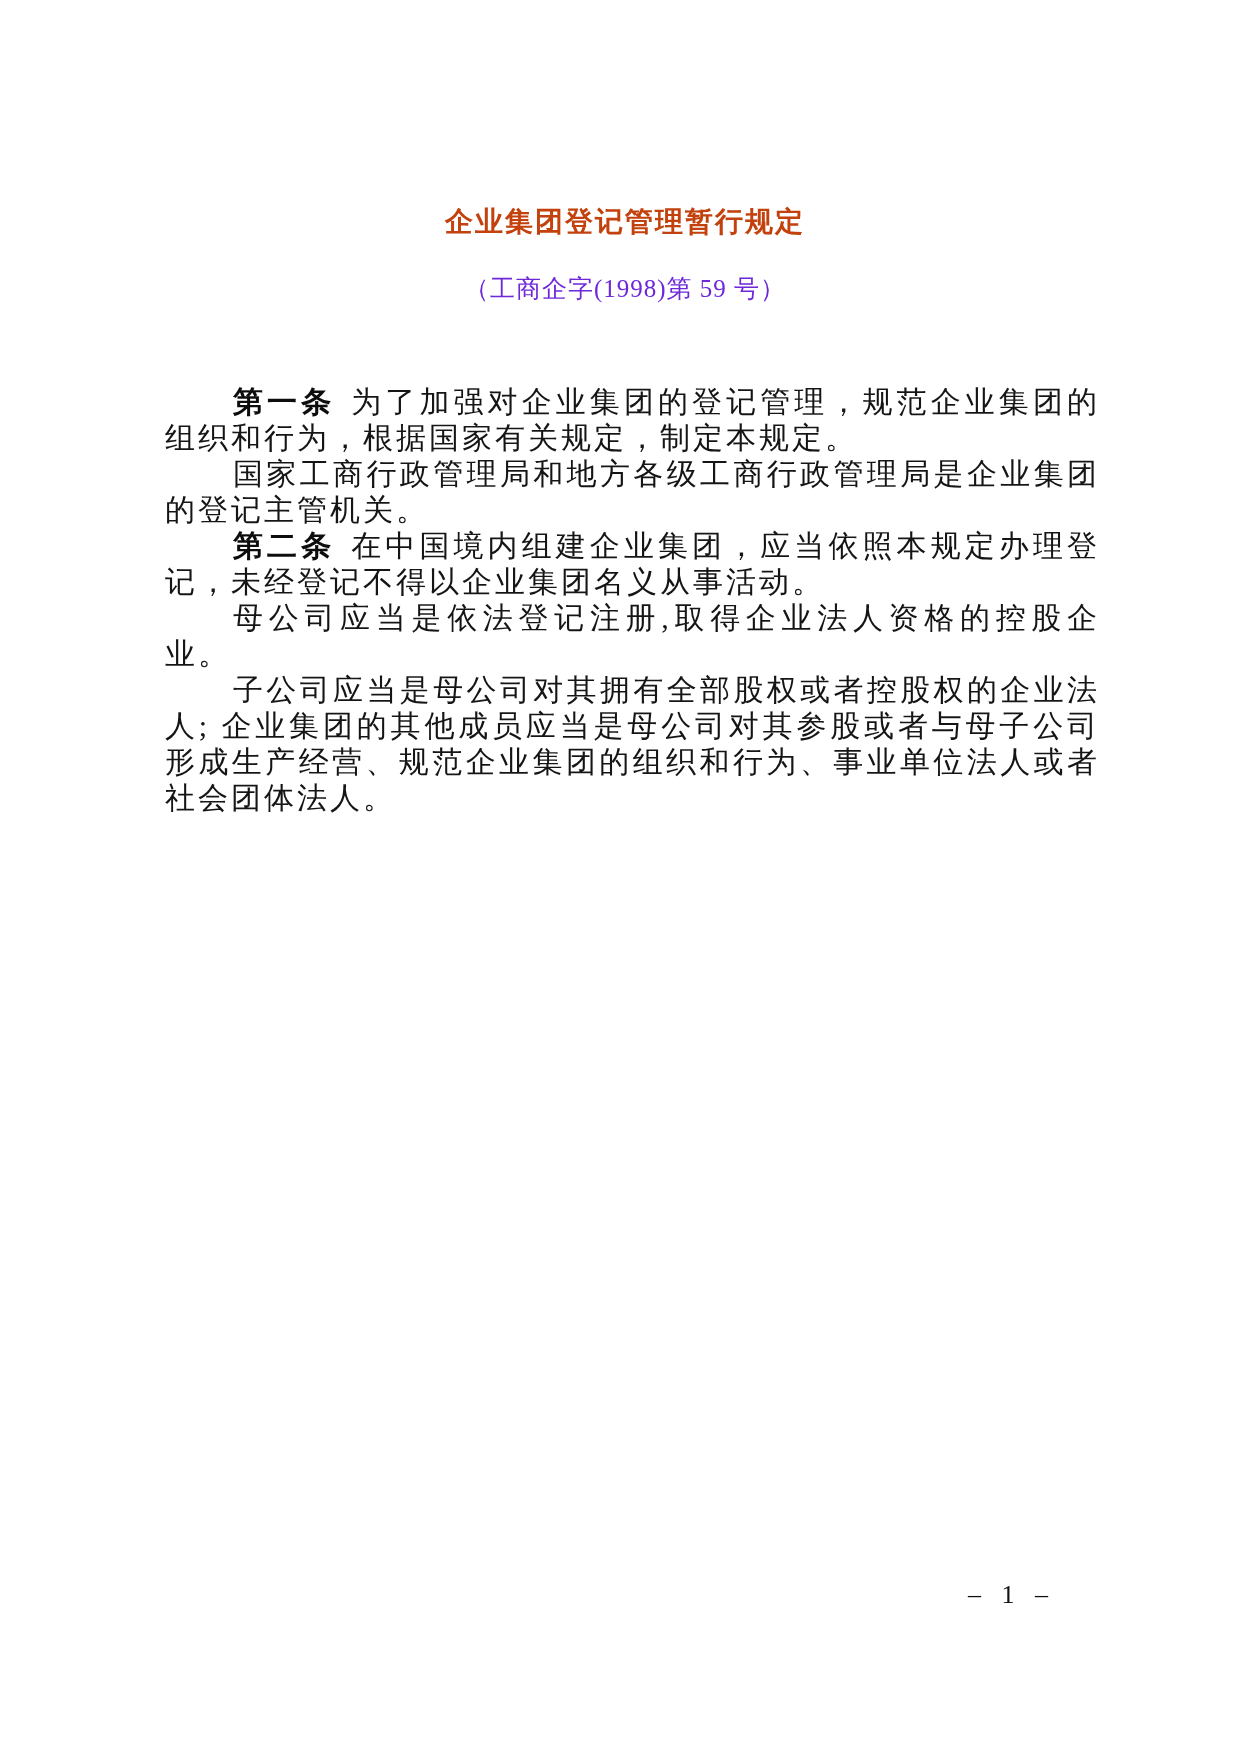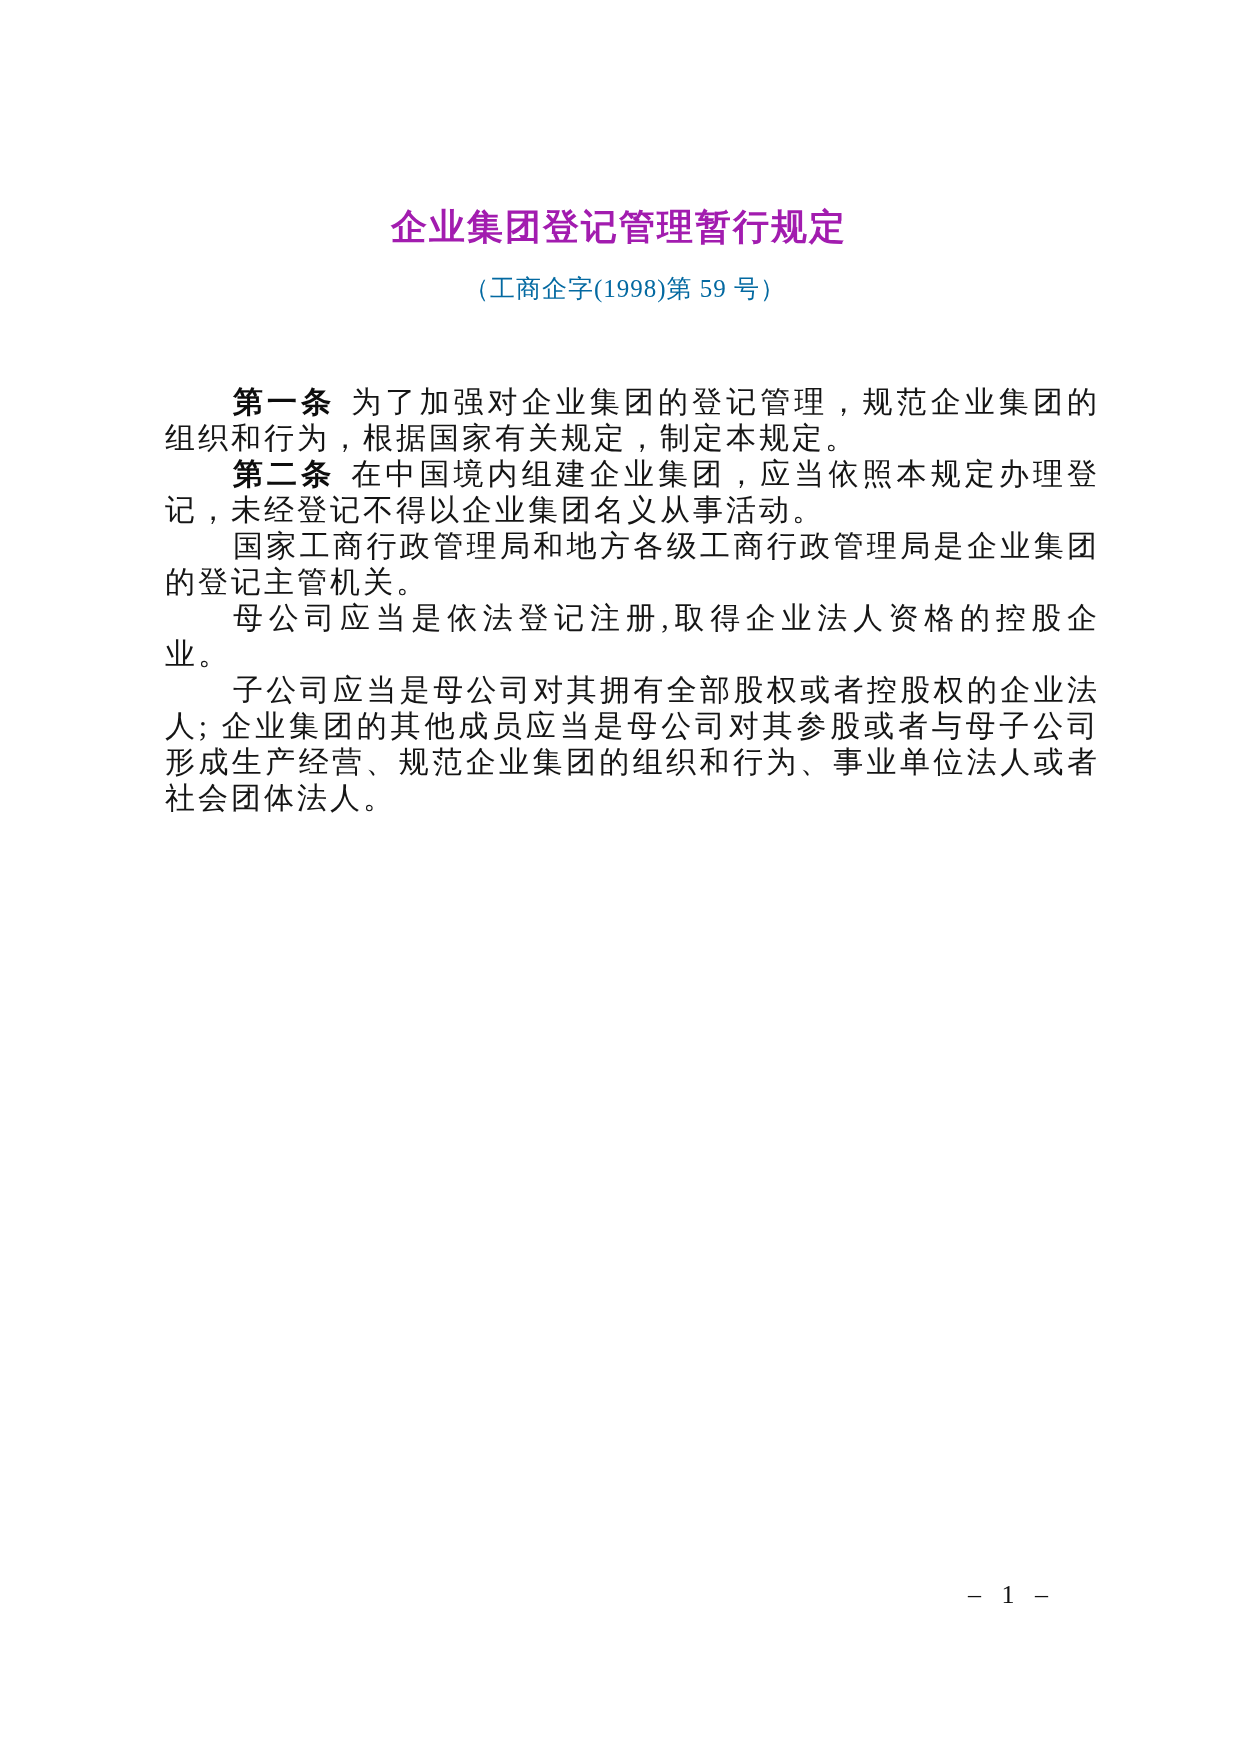--- a/index.html
+++ b/index.html
@@ -7,40 +7,40 @@
     position: relative;
     width: 1240px;
     height: 1753px;
     background: #ffffff;
     color: #141414;
     overflow: hidden;
   }
   .doc-title {
     position: absolute;
     top: 203px;
-    left: 144px;
+    left: 150px;
     width: 950px;
     text-align: center;
     font-family: "Liberation Sans", "DejaVu Sans", sans-serif;
     font-weight: bold;
-    font-size: 36px;
+    font-size: 28px;
     letter-spacing: 2px;
-    color: #a21caf;
+    color: #c2410c;
     white-space: nowrap;
   }
   .doc-subtitle {
     position: absolute;
     top: 272px;
     left: 150px;
     width: 950px;
     text-align: center;
     font-family: "Liberation Serif", "DejaVu Serif", serif;
     font-size: 25px;
     letter-spacing: 1px;
-    color: #0369a1;
+    color: #6d28d9;
     white-space: nowrap;
   }
   .doc-body {
     position: absolute;
     top: 384px;
     left: 165px;
     width: 935px;
     font-family: "Liberation Serif", "DejaVu Serif", serif;
     font-size: 30px;
     line-height: 36px;
@@ -77,23 +77,23 @@
 <div class="page">
 
   <div class="doc-title">企业集团登记管理暂行规定</div>
 
   <div class="doc-subtitle">（工商企字(1998)第 59 号）</div>
 
   <div class="doc-body">
 
     <p class="para"><span class="article-lead">第一条</span><span>为了加强对企业集团的登记管理，规范企业集团的组织和行为，根据国家有关规定，制定本规定。</span></p>
 
+    <p class="para"><span>国家工商行政管理局和地方各级工商行政管理局是企业集团的登记主管机关。</span></p>
+
     <p class="para"><span class="article-lead">第二条</span><span>在中国境内组建企业集团，应当依照本规定办理登记，未经登记不得以企业集团名义从事活动。</span></p>
-
-    <p class="para"><span>国家工商行政管理局和地方各级工商行政管理局是企业集团的登记主管机关。</span></p>
 
 
 
     <p class="para"><span>母公司应当是依法登记注册,取得企业法人资格的控股企业。</span></p>
 
     <p class="para"><span>子公司应当是母公司对其拥有全部股权或者控股权的企业法人; 企业集团的其他成员应当是母公司对其参股或者与母子公司形成生产经营、规范企业集团的组织和行为、事业单位法人或者社会团体法人。</span></p>
 
   </div>
 
   <div class="page-number">– 1 –</div>

